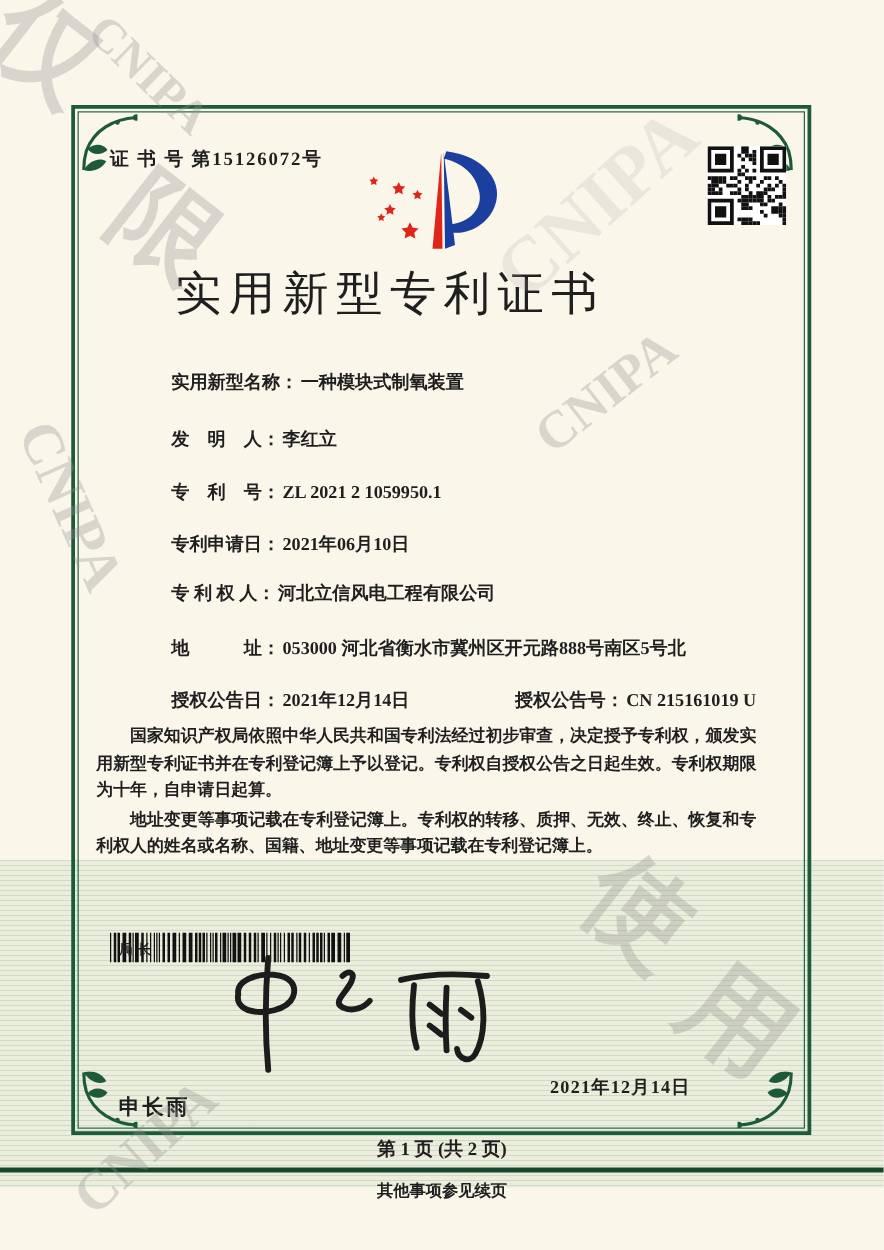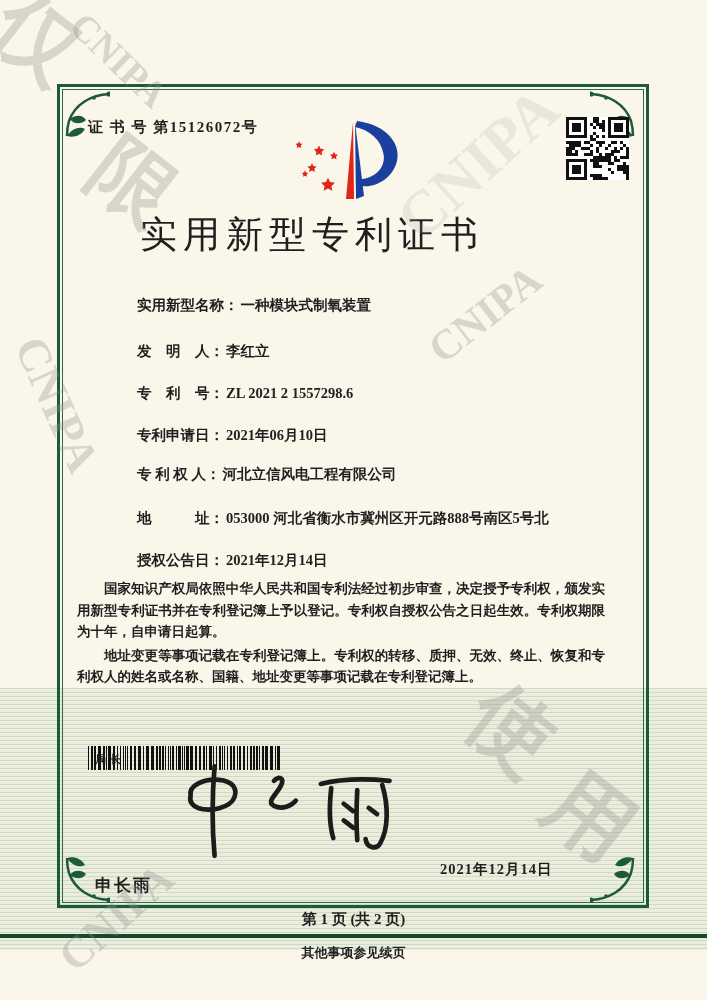--- a/index.html
+++ b/index.html
@@ -251,33 +251,34 @@
 
   <div class="abs title">实用新型专利证书</div>
 
   <div class="abs frow" style="top:296px;">
     <span class="flabel">实用新型名称：</span><span>一种模块式制氧装置</span>
   </div>
   <div class="abs frow" style="top:342px;">
     <span class="flabel">发　明　人：</span><span>李红立</span>
   </div>
   <div class="abs frow" style="top:384px;">
-    <span class="flabel">专　利　号：</span><span>ZL 2021 2 1557298.6</span>
+    <span class="flabel">专　利　号：</span><span>ZL 2021 2 1059950.1</span>
   </div>
   <div class="abs frow" style="top:426px;">
     <span class="flabel">专利申请日：</span><span>2021年06月10日</span>
   </div>
   <div class="abs frow" style="top:465px;">
     <span class="flabel">专 利 权 人：</span><span>河北立信风电工程有限公司</span>
   </div>
   <div class="abs frow" style="top:509px;">
     <span class="flabel">地　　　址：</span><span>053000 河北省衡水市冀州区开元路888号南区5号北</span>
   </div>
   <div class="abs frow" style="top:551px;">
     <span class="flabel">授权公告日：</span><span>2021年12月14日</span>
+    <span class="grant2"><span class="flabel">授权公告号：</span><span>CN 215161019 U</span></span>
   </div>
 
   <div class="abs paras">
     <p>国家知识产权局依照中华人民共和国专利法经过初步审查，决定授予专利权，颁发实用新型专利证书并在专利登记簿上予以登记。专利权自授权公告之日起生效。专利权期限为十年，自申请日起算。</p>
     <p>地址变更等事项记载在专利登记簿上。专利权的转移、质押、无效、终止、恢复和专利权人的姓名或名称、国籍、地址变更等事项记载在专利登记簿上。</p>
   </div>
 
   <div class="abs barcode">
     <svg id="barsvg" viewBox="0 0 196 24" width="196" height="24">
         <rect x="0" y="0" width="1" height="24" fill="#111"></rect>

